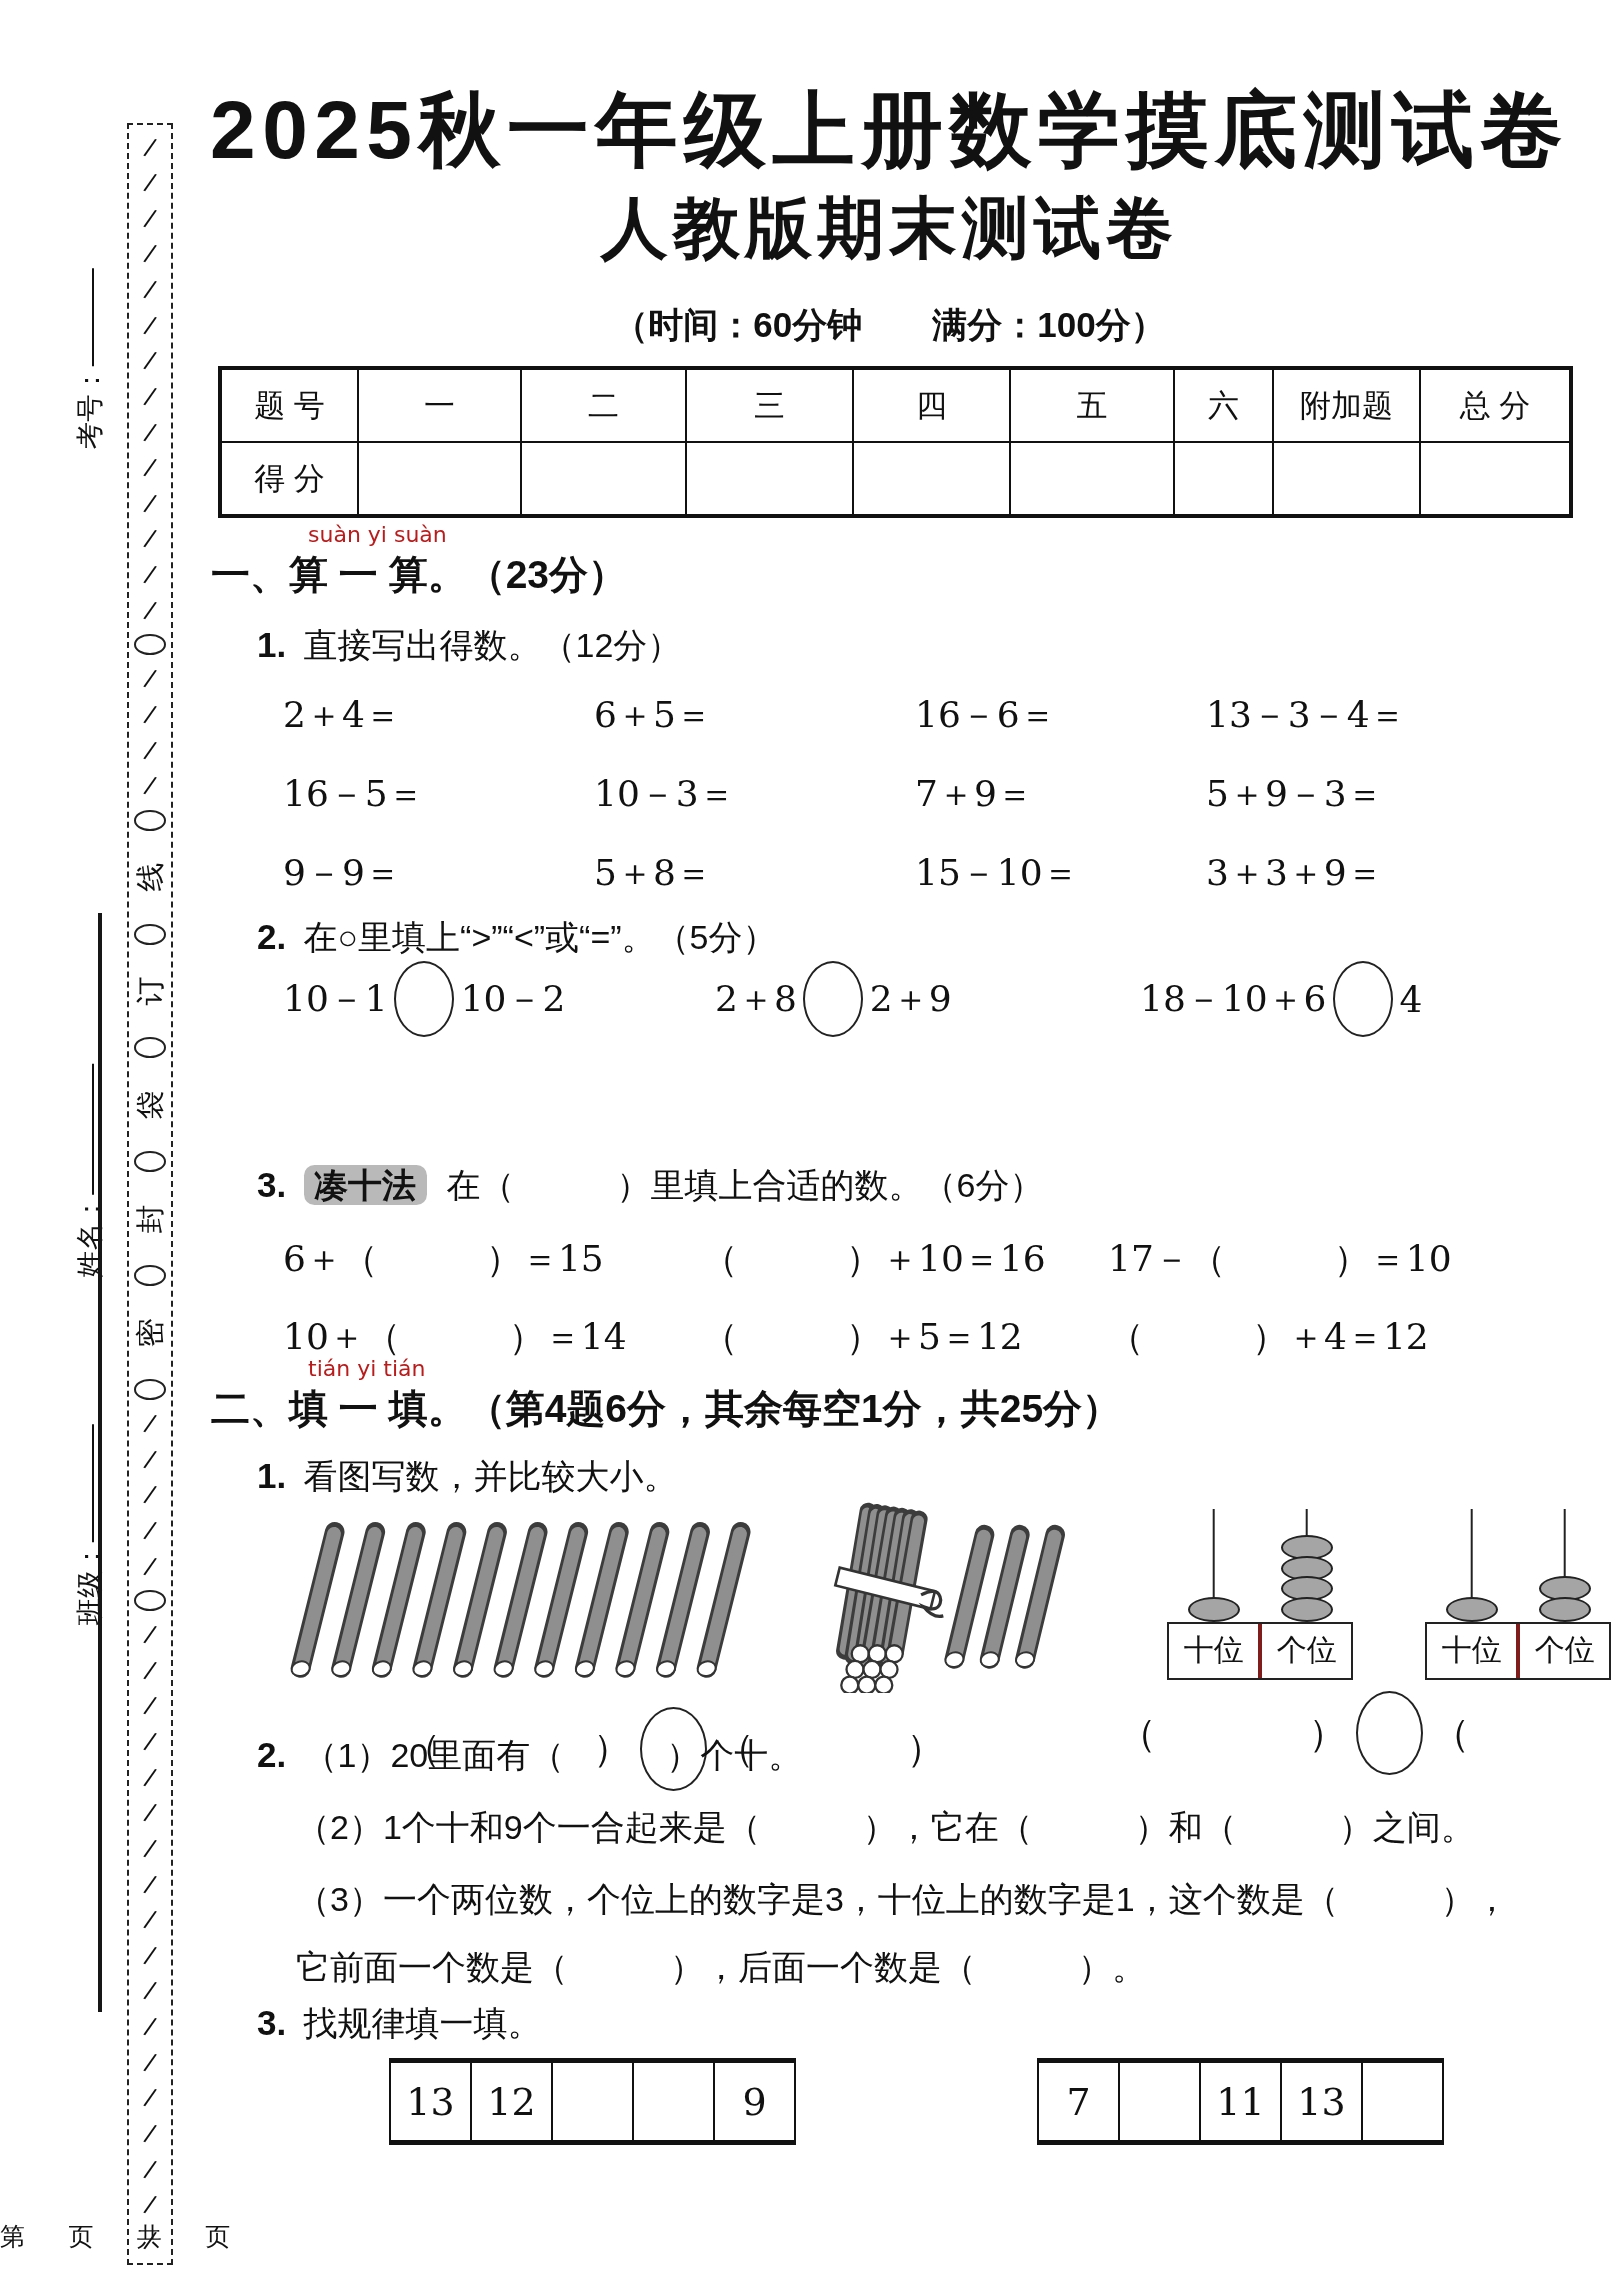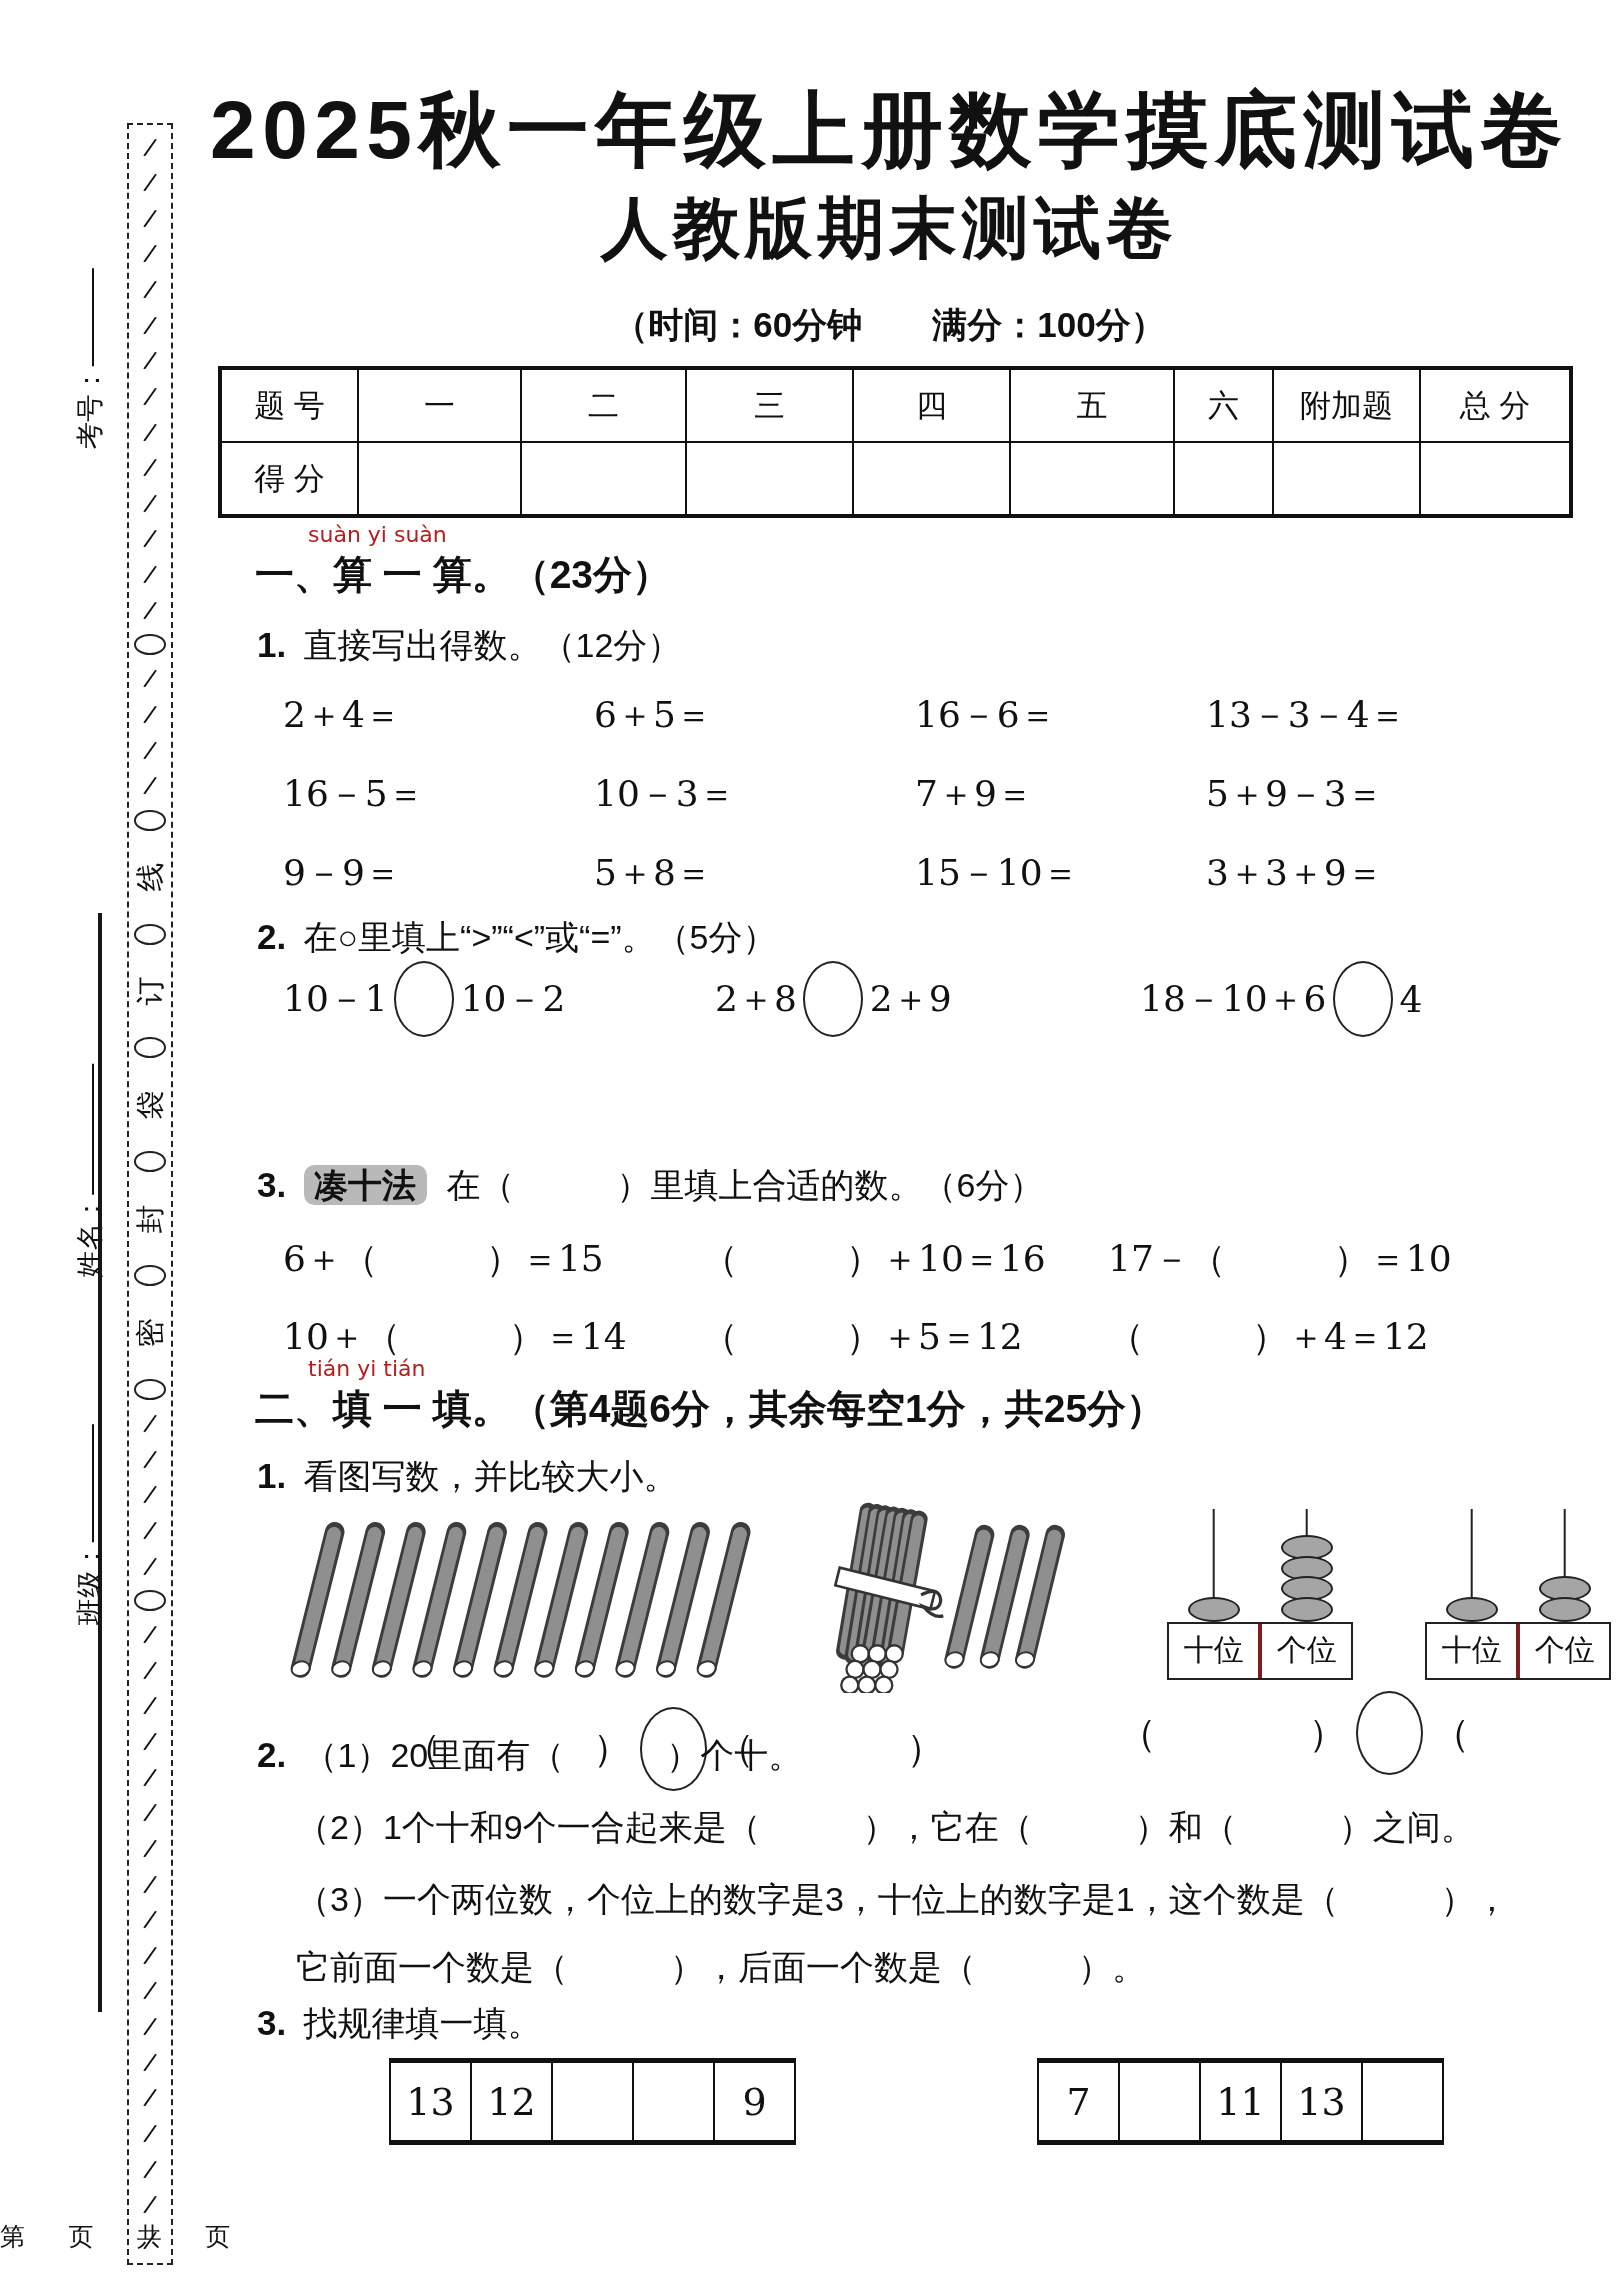--- a/index.html
+++ b/index.html
@@ -23,21 +23,21 @@
           font-size:67px;font-weight:900;letter-spacing:5.2px;line-height:1.1;}
   .meta{position:absolute;left:196px;top:302px;width:1387px;text-align:center;
         font-size:35px;font-weight:bold;}
   
   .score-table{position:absolute;left:218px;top:366px;border-collapse:collapse;table-layout:fixed;}
   .score-table td{border:2px solid #111;height:71px;text-align:center;font-size:31px;
                   font-weight:500;padding:0;}
   .score-table{border:4.6px solid #111;}
   
   .sec-pinyin{position:absolute;font-size:22px;color:#b91c1c;font-family:"DejaVu Sans",sans-serif;}
-  .sec-title{position:absolute;font-size:39px;font-weight:900;margin-left:44px;}
+  .sec-title{position:absolute;font-size:39px;font-weight:900;}
   .q-line{position:absolute;font-size:34px;}
   .qnum{font-weight:900;margin-right:7.9px;font-size:35px;}
   .badge{background:#b9b9b9;border-radius:10.5px;padding:1.3px 10.5px;font-weight:900;margin-right:10.5px;}
   .math{font-family:"DejaVu Serif","Liberation Serif",serif;font-size:36px;}
   .calc-grid{position:absolute;display:grid;grid-template-columns:311px 321px 291px 353px;row-gap:30px;}
   .fill-grid1{position:absolute;display:grid;grid-template-columns:419px 406px 406px;row-gap:29px;}
   .cmp-row{position:absolute;display:grid;align-items:center;}
   .cmp-item{display:flex;align-items:center;}
   .cmp-circle{display:inline-block;width:56px;height:72px;border:2.6px solid #222;
               border-radius:50%;margin:0 6.5px;flex:none;}

